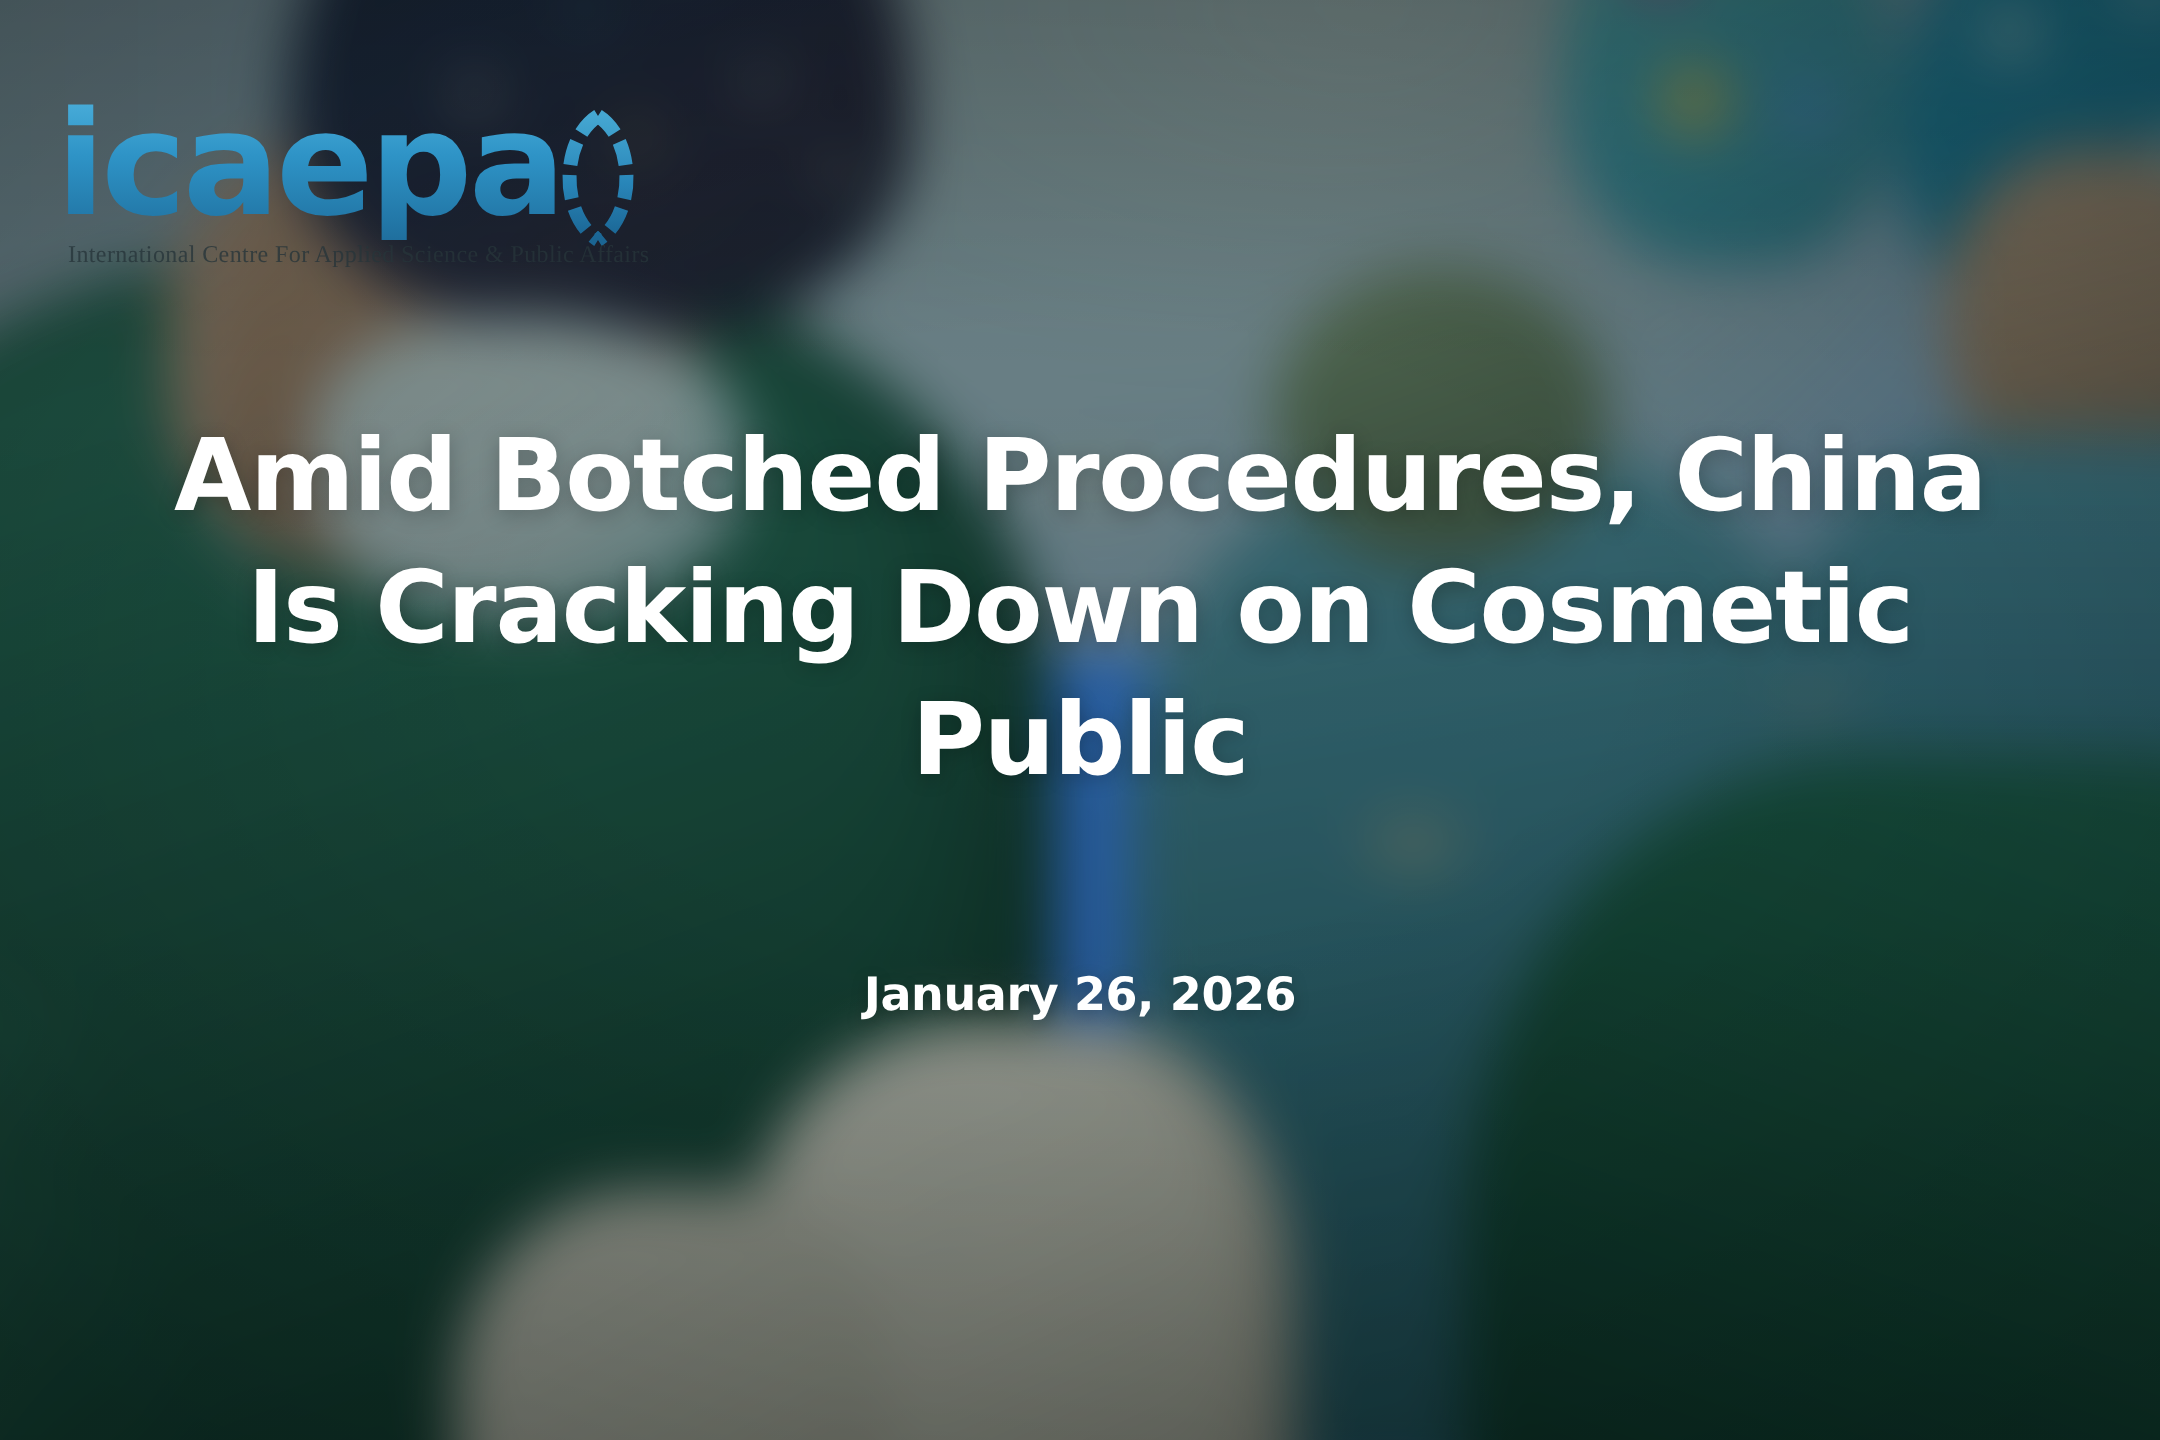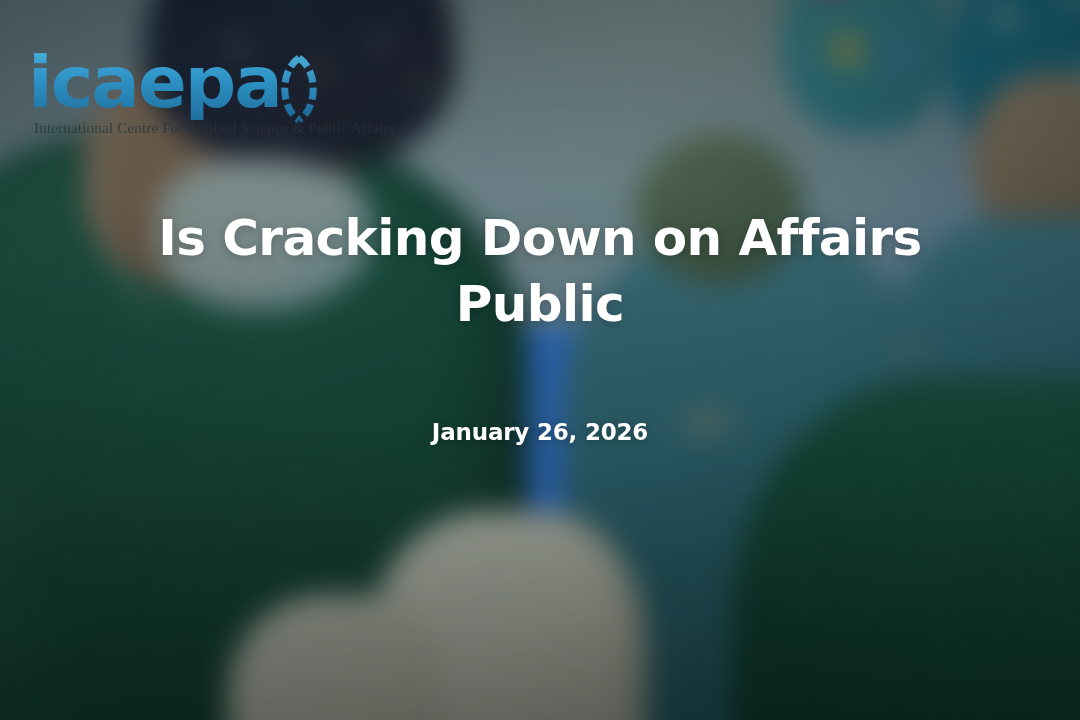--- a/index.html
+++ b/index.html
@@ -302,21 +302,21 @@
     width: 78px;
     height: 78px;
     opacity: 0.92;
   }
   .logo-tagline {
     position: absolute;
     left: 6px;
     top: 76px;
     width: 290px;
     font-family: "Liberation Serif", serif;
-    font-size: 15px;
+    font-size: 12px;
     letter-spacing: 0.2px;
     color: rgba(38,52,58,0.78);
     white-space: nowrap;
   }
 
   
   .content {
     position: absolute;
     left: 0;
     right: 0;
@@ -411,19 +411,20 @@
         <path d="M39 8 C20 20, 20 58, 39 70" stroke-dasharray="12 5"></path>
         <path d="M39 8 C58 20, 58 58, 39 70" stroke-dasharray="12 5"></path>
         <path d="M39 8 V70" stroke-dasharray="12 6"></path>
       </g>
     </svg>
     <div class="logo-tagline">International Centre For Applied Science &amp; Public Affairs</div>
   </div>
 
   <div class="content">
     <h1 class="headline">
-      <span class="headline-line">Is Cracking Down on Affairs</span>
+      <span class="headline-line">Amid Botched Procedures, China</span>
+      <span class="headline-line">Is Cracking Down on Cosmetic</span>
       <span class="headline-line">Public</span>
     </h1>
     <div class="date">January 26, 2026</div>
   </div>
 
 </div>
 
 </body></html>

